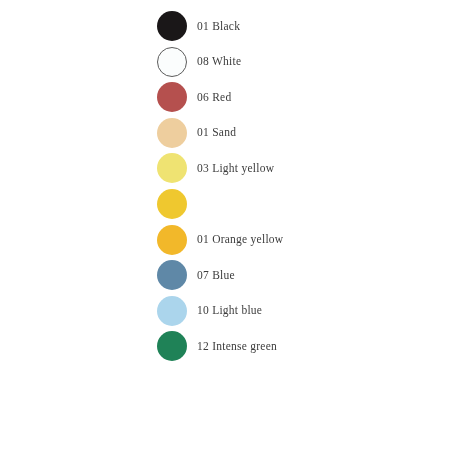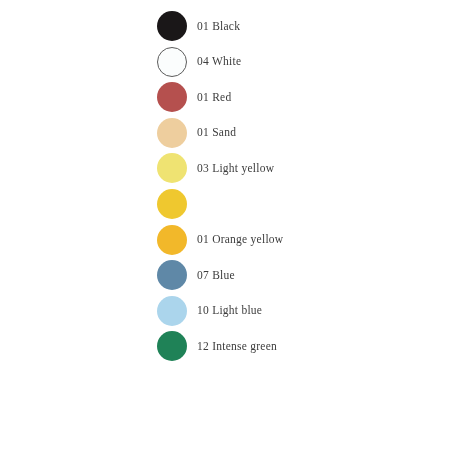--- a/index.html
+++ b/index.html
@@ -67,25 +67,25 @@
 <body>
 
 <div id="palette-legend">
   <ul class="legend-list">
       <li class="legend-item">
         <span class="swatch" style="background: rgb(26, 23, 24);"></span>
         <span class="legend-label">01 Black</span>
       </li>
       <li class="legend-item">
         <span class="swatch outlined" style="background: rgb(251, 253, 253);"></span>
-        <span class="legend-label">04 White</span>
+        <span class="legend-label">08 White</span>
       </li>
       <li class="legend-item">
         <span class="swatch" style="background: rgb(181, 80, 78);"></span>
-        <span class="legend-label">01 Red</span>
+        <span class="legend-label">06 Red</span>
       </li>
       <li class="legend-item">
         <span class="swatch" style="background: rgb(238, 206, 158);"></span>
         <span class="legend-label">01 Sand</span>
       </li>
       <li class="legend-item">
         <span class="swatch" style="background: rgb(239, 227, 114);"></span>
         <span class="legend-label">03 Light yellow</span>
       </li>
       <li class="legend-item">

